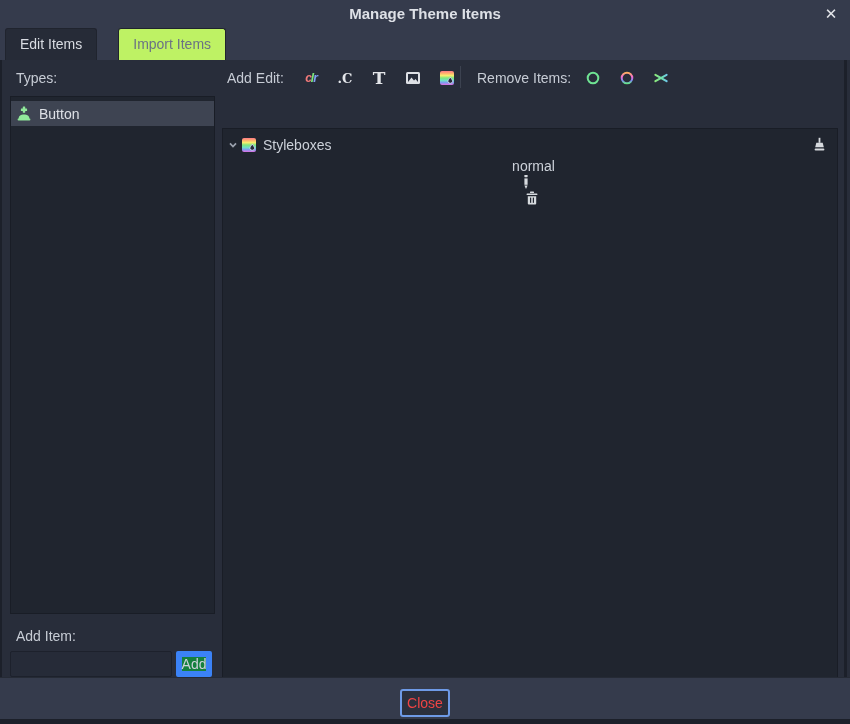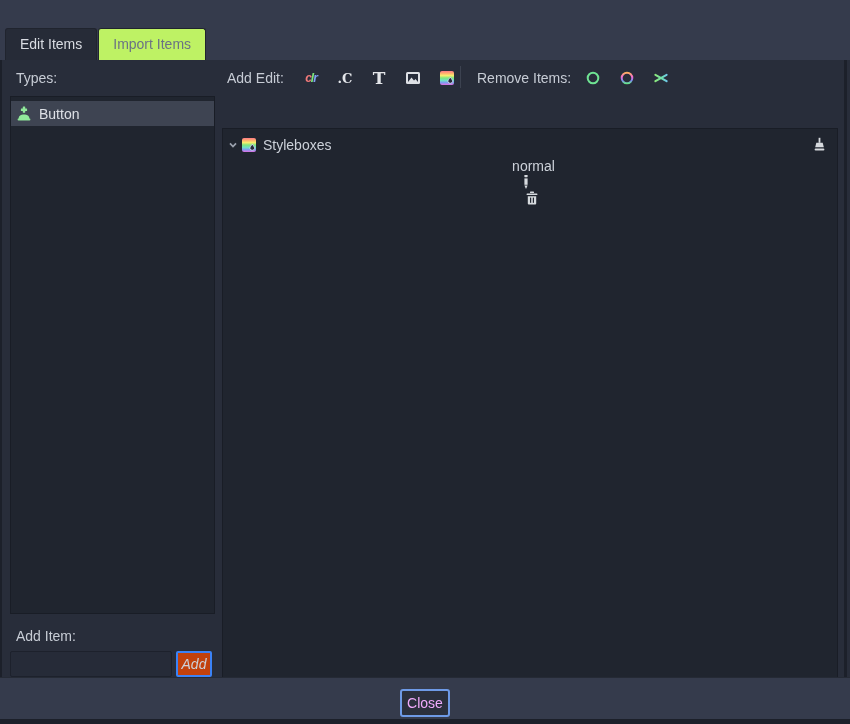--- a/index.html
+++ b/index.html
@@ -11,21 +11,21 @@
     -webkit-font-smoothing:antialiased;
   }
   
   .titlebar{position:absolute;top:0;left:0;right:0;height:28px;}
   .title{position:absolute;top:0;left:0;right:0;height:28px;line-height:28px;
     text-align:center;font-weight:bold;font-size:15px;color:#dde0e6;}
   .close-x{position:absolute;top:3px;right:9px;width:20px;height:22px;line-height:22px;
     text-align:center;font-size:15px;color:#e4e6ea;cursor:pointer;}
   
   .tabbar{position:absolute;top:28px;left:0;right:0;height:32px;display:flex;
-    align-items:stretch;padding-left:5px;}
+    align-items:stretch;padding-left:5px;gap:20px;}
   .tab{padding:0 14px;line-height:30px;font-size:14px;box-sizing:border-box;
     border:1px solid #20242e;border-bottom:none;border-radius:3px 3px 0 0;cursor:pointer;}
   .tab.active{background:#262b37;color:#d9dce2;}
   .tab.inactive{background:#bef264;color:#6b7284;margin-left:1px;}
   
   .content{position:absolute;top:60px;left:0;right:0;height:617px;background:#282d3a;}
   .label{position:absolute;color:#c7ccd5;font-size:14px;line-height:16px;}
   .iconrow{position:absolute;display:flex;gap:16px;align-items:center;height:18px;}
   .tbicon{width:18px;height:18px;display:flex;align-items:center;justify-content:center;cursor:pointer;}
   .vsep{position:absolute;width:1px;background:#3c4250;}
@@ -35,29 +35,29 @@
   .panel{position:absolute;background:#20252f;border:1px solid #191d26;box-sizing:border-box;}
   .type-row{height:25px;margin-top:4px;display:flex;align-items:center;gap:7px;
     padding-left:5px;cursor:pointer;}
   .type-row.selected{background:#3e4452;color:#dde0e6;}
   .tree-row{height:26px;display:flex;align-items:center;cursor:pointer;color:#ccd1d9;}
   .tree-row .spacer{flex:1;}
   .row-action{display:flex;align-items:center;justify-content:center;cursor:pointer;}
   .addtype-input{position:absolute;background:#262b38;border:1px solid #1d212c;
     border-radius:2px;box-sizing:border-box;color:#ccd1d9;font-family:inherit;
     font-size:14px;padding:0 6px;outline:none;}
-  .btn{position:absolute;background:#c2410c;border:2px solid #3b82f6;border-radius:2px;
+  .btn{position:absolute;background:#15803d;border:6px solid #3b82f6;border-radius:2px;
     box-sizing:border-box;color:#ccd1d9;font-size:14px;text-align:center;cursor:pointer;
-    display:flex;align-items:center;justify-content:center;font-style:italic;}
+    display:flex;align-items:center;justify-content:center;}
   
   .footer{position:absolute;top:677px;left:0;right:0;height:47px;background:#353b4c;
     border-top:1px solid #252a35;box-sizing:border-box;}
   .close-btn{position:absolute;left:400px;top:689px;width:50px;height:28px;
     background:#2b303d;border:2px solid #6e9ae6;border-radius:3px;box-sizing:border-box;
-    color:#f0abfc;font-size:14px;display:flex;align-items:center;justify-content:center;
+    color:#ef4444;font-size:14px;display:flex;align-items:center;justify-content:center;
     cursor:pointer;font-family:inherit;}
   
   .edge{position:absolute;background:#1c202a;}
   svg{display:block;}
 </style>
 </head>
 <body>
 
 <div class="dialog">
 
@@ -79,20 +79,24 @@
           <stop offset="1" stop-color="#66e08c"></stop>
       </linearGradient>
       <linearGradient id="astgrad" x1="0" y1="0" x2="1" y2="0">
         <stop offset="0" stop-color="#8ce87c"></stop>
           <stop offset="0.6" stop-color="#6fe0b0"></stop>
         <stop offset="1" stop-color="#6fc8e8"></stop>
       </linearGradient>
     </defs>
   </svg>
 
+  <div class="titlebar">
+    <div class="title">Manage Theme Items</div>
+    <div class="close-x">✕</div>
+  </div>
 
   <div class="tabbar">
     <div class="tab active">
       <span>Edit Items</span>
     </div>
     <div class="tab inactive">
       <span>Import Items</span>
     </div>
   </div>
 

